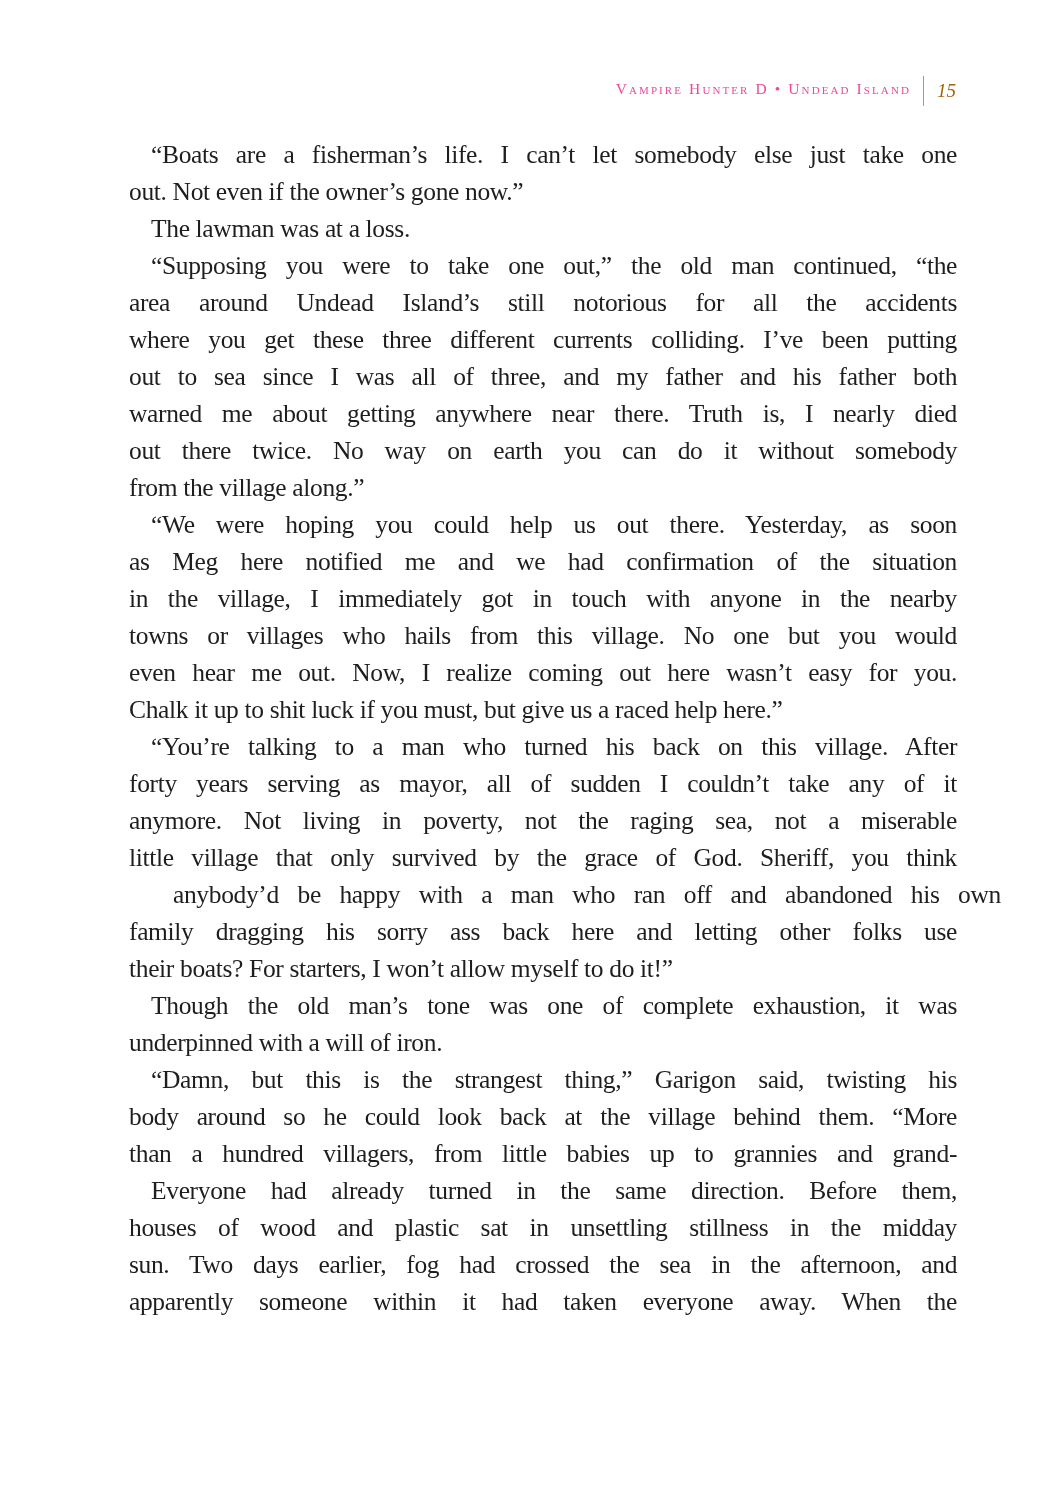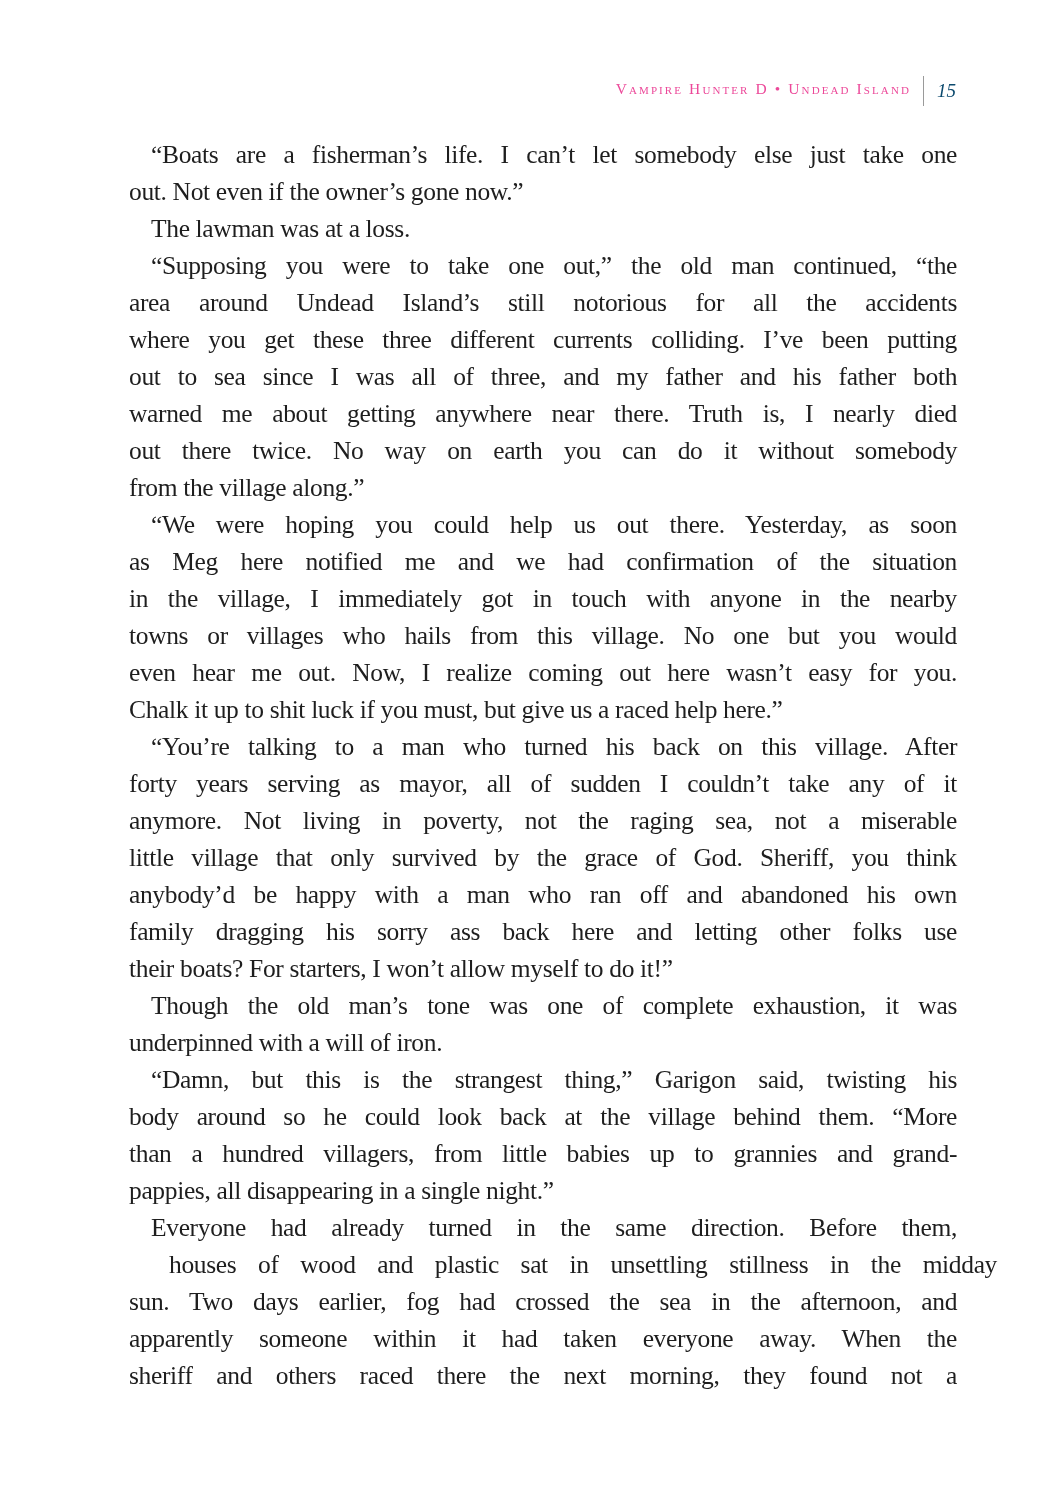--- a/index.html
+++ b/index.html
@@ -40,21 +40,21 @@
       width: 1px;
       height: 30px;
       background: #9a9a9a;
     }
     .rh-page {
       position: absolute;
       left: 937px;
       top: 4px;
       font-size: 19px;
       font-style: italic;
-      color: #0c4a6e;
+      color: #a16207;
     }
     .body-text {
       position: absolute;
       left: 129px;
       top: 136px;
       width: 828px;
     }
     .line {
       display: block;
       height: 37px;
@@ -110,37 +110,35 @@
     <span class="line" style="word-spacing: 13.05px; text-align: left; text-align-last: left;">towns or villages who hails from this village. No one but you would</span>
     <span class="line" style="word-spacing: 10.48px; text-align: left; text-align-last: left;">even hear me out. Now, I realize coming out here wasn’t easy for you.</span>
     <span class="line last">Chalk it up to shit luck if you must, but give us a raced help here.”</span>
   </div>
 
   <div>
     <span class="line indent" style="word-spacing: 12.39px; text-align: left; text-align-last: left;">“You’re talking to a man who turned his back on this village. After</span>
     <span class="line" style="word-spacing: 13.26px; text-align: left; text-align-last: left;">forty years serving as mayor, all of sudden I couldn’t take any of it</span>
     <span class="line" style="word-spacing: 15.88px; text-align: left; text-align-last: left;">anymore. Not living in poverty, not the raging sea, not a miserable</span>
     <span class="line" style="word-spacing: 11.56px; text-align: left; text-align-last: left;">little village that only survived by the grace of God. Sheriff, you think</span>
-    <span class="line" style="word-spacing: 12.57px; text-align: right; text-align-last: left;">anybody’d be happy with a man who ran off and abandoned his own</span>
+    <span class="line" style="word-spacing: 12.57px; text-align: right; text-align-last: left; margin-left: 44px;">anybody’d be happy with a man who ran off and abandoned his own</span>
     <span class="line" style="word-spacing: 16.31px; text-align: left; text-align-last: left;">family dragging his sorry ass back here and letting other folks use</span>
     <span class="line last">their boats? For starters, I won’t allow myself to do it!”</span>
   </div>
 
   <div>
     <span class="line indent" style="word-spacing: 13.5px; text-align: left; text-align-last: left;">Though the old man’s tone was one of complete exhaustion, it was</span>
     <span class="line last">underpinned with a will of iron.</span>
   </div>
 
   <div>
     <span class="line indent" style="word-spacing: 16.44px; text-align: left; text-align-last: left;">“Damn, but this is the strangest thing,” Garigon said, twisting his</span>
     <span class="line" style="word-spacing: 12px; text-align: left; text-align-last: left;">body around so he could look back at the village behind them. “More</span>
     <span class="line" style="word-spacing: 13.9px; text-align: left; text-align-last: left;">than a hundred villagers, from little babies up to grannies and grand-</span>
-    <span class="line last">pappies, all disappearing in a single night.”</span>
   </div>
 
   <div>
     <span class="line indent" style="word-spacing: 18.76px; text-align: left; text-align-last: left;">Everyone had already turned in the same direction. Before them,</span>
-    <span class="line" style="word-spacing: 15.69px; text-align: center; text-align-last: left; margin-left: 40px;">houses of wood and plastic sat in unsettling stillness in the midday</span>
+    <span class="line" style="word-spacing: 15.69px; text-align: center; text-align-last: left;">houses of wood and plastic sat in unsettling stillness in the midday</span>
     <span class="line" style="word-spacing: 14.08px; text-align: left; text-align-last: left;">sun. Two days earlier, fog had crossed the sea in the afternoon, and</span>
     <span class="line" style="word-spacing: 19.9px; text-align: left; text-align-last: left;">apparently someone within it had taken everyone away. When the</span>
-    <span class="line" style="word-spacing: 17.64px; text-align: left; text-align-last: left;">sheriff and others raced there the next morning, they found not a</span>
   </div>
 </main>
 
 </body></html>

